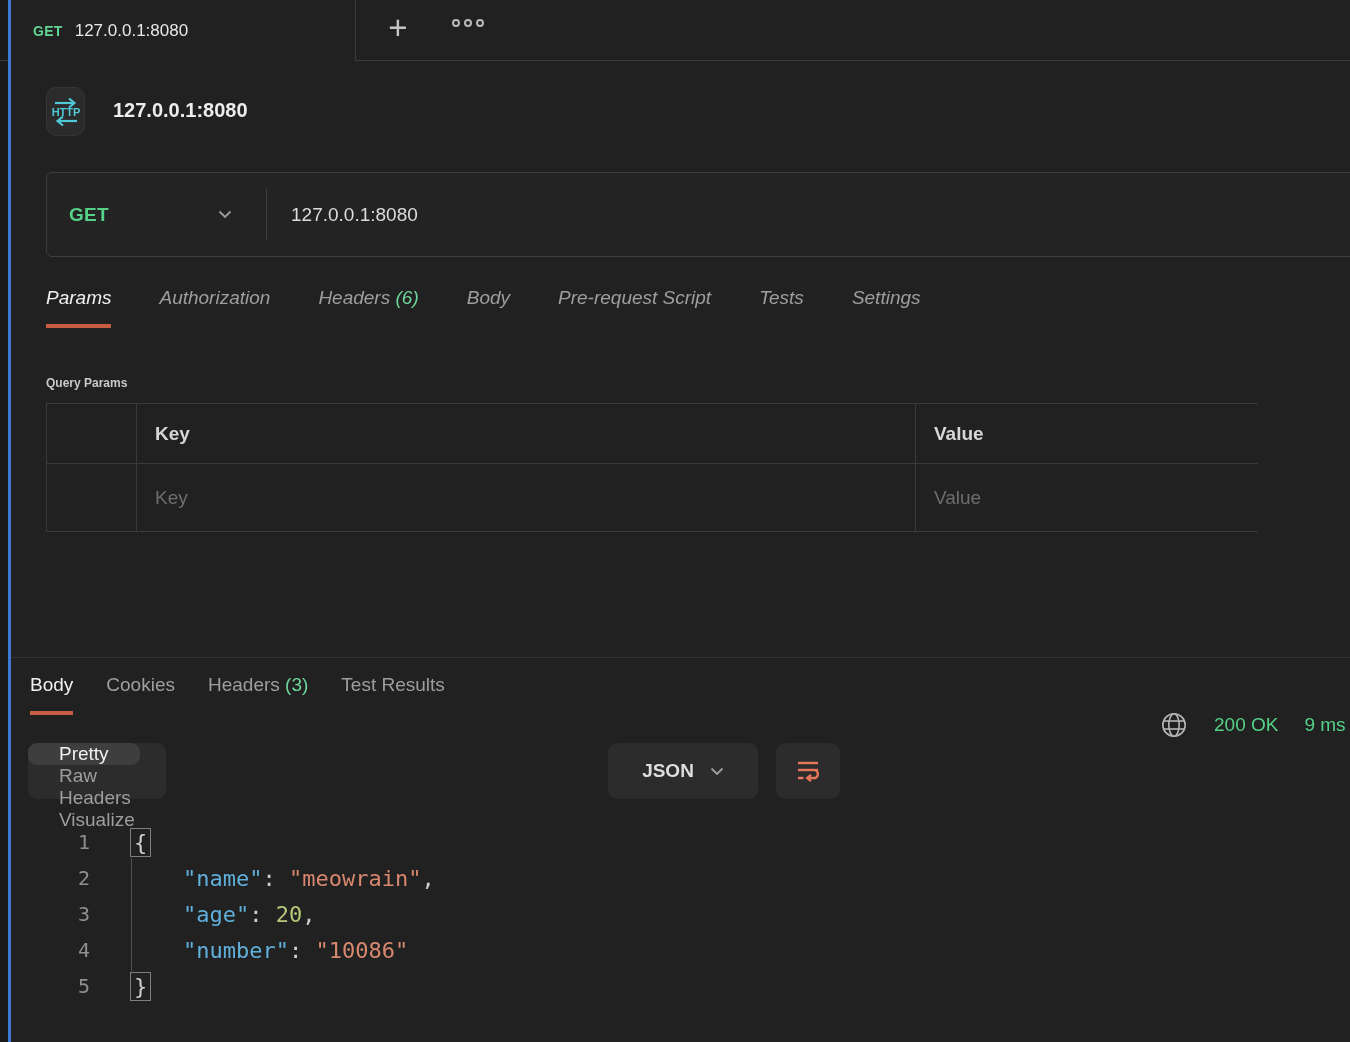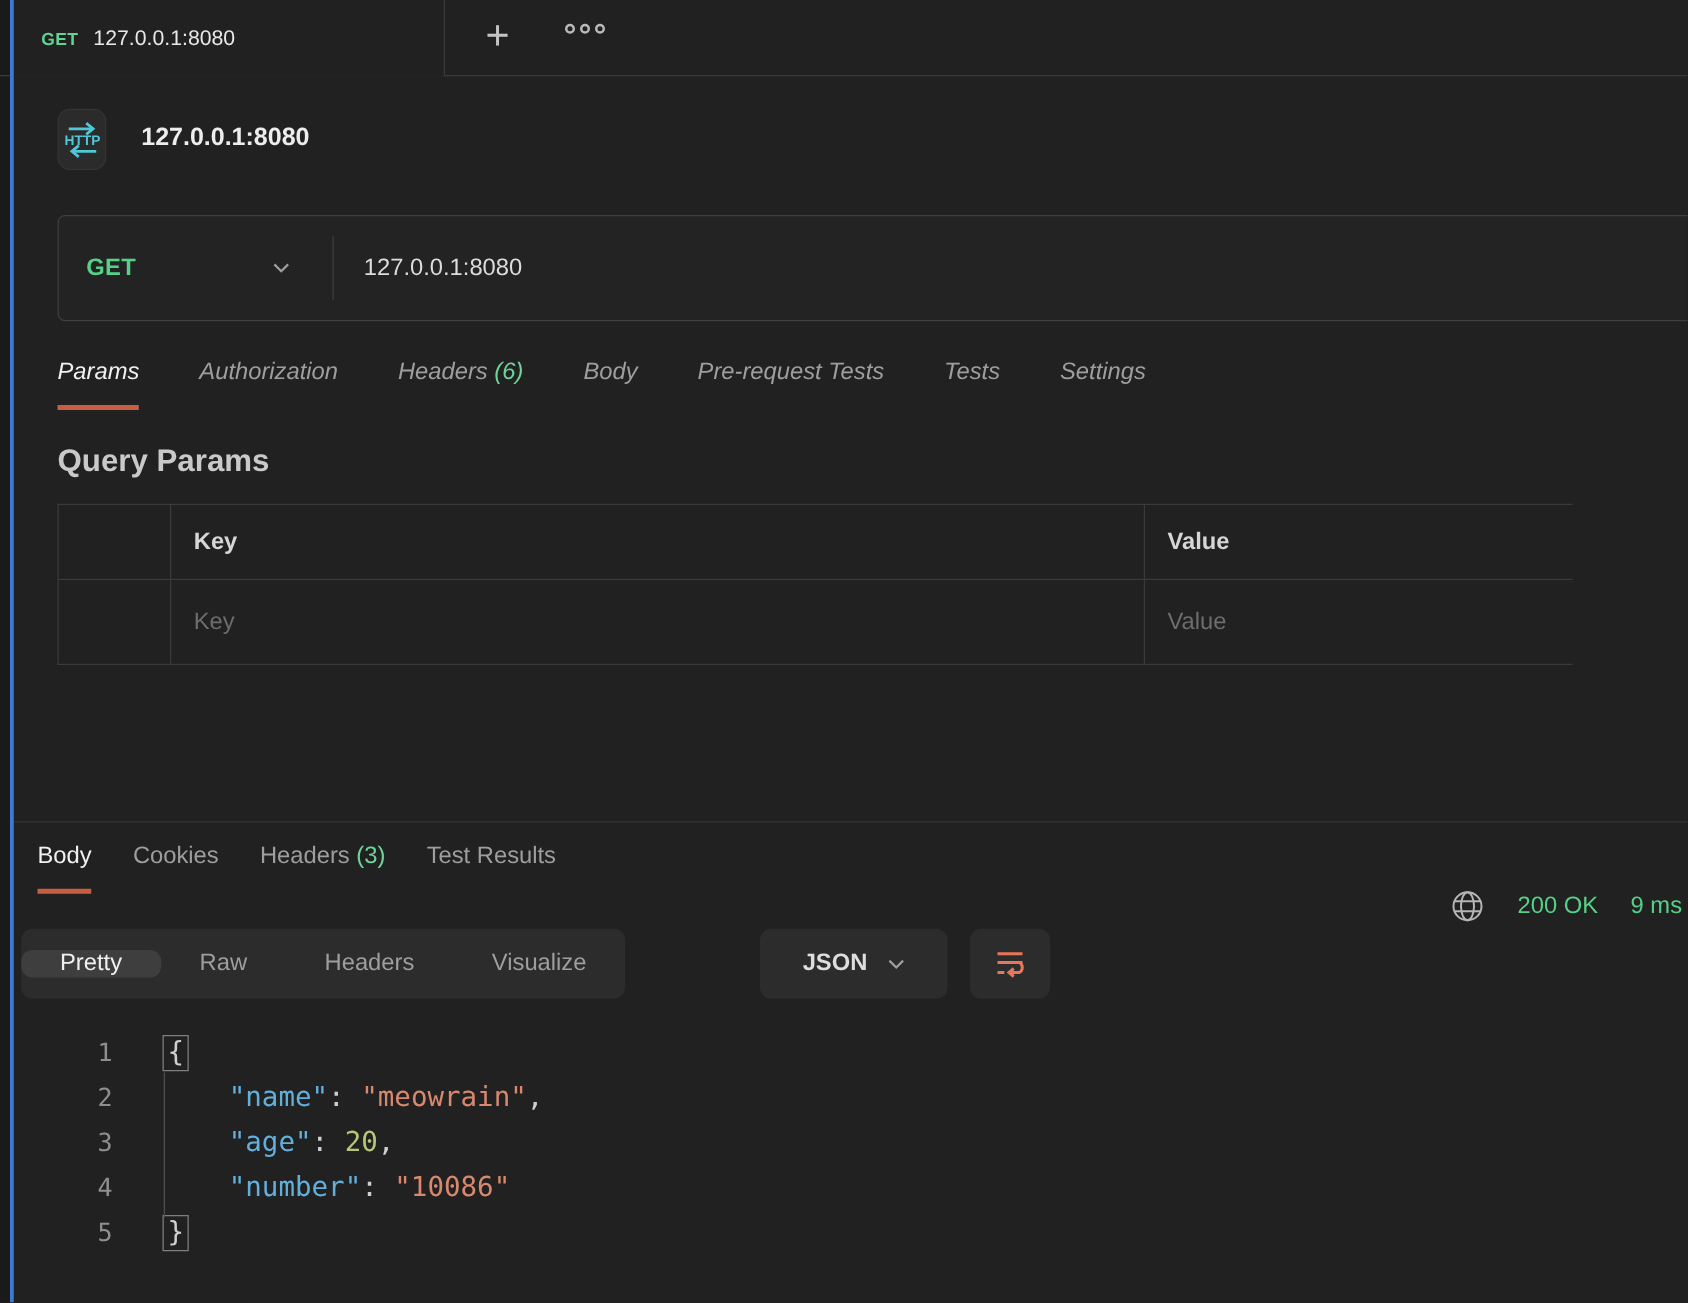--- a/index.html
+++ b/index.html
@@ -50,41 +50,41 @@
   }
   .method-select .mtext { color:#55d287; font-size:19px; font-weight:bold; letter-spacing:.3px; }
   .vline { width:1px; background:#3f3f3f; margin:16px 0; }
   .url-value { display:flex; align-items:center; padding-left:24px; font-size:19px; color:#dcdcdc; cursor:text; flex:1; }
   
   .req-tabs { position:absolute; left:46px; top:287px; display:flex; gap:48px;font-style:italic; }
   .rtab { font-size:19px; color:#9e9e9e; padding-bottom:15px; border-bottom:4px solid transparent; cursor:pointer; white-space:nowrap; }
   .rtab.active { color:#f0f0f0; border-bottom-color:#c75e44; }
   .rtab .count { color:#6ed49a; }
   
-  .qp-heading { position:absolute; left:46px; top:355px; font-size:25px; font-weight:bold; color:#c9c9c9; }
+  .qp-heading { position:absolute; left:46px; top:376px; font-size:12px; font-weight:bold; color:#c9c9c9; }
   .qp-table { position:absolute; left:46px; top:403px; width:1212px; border:1px solid #3a3a3a; border-right:none; }
   .qp-row { display:flex; }
   .qp-row.head { height:60px; border-bottom:1px solid #3a3a3a; }
   .qp-row.entry { height:67px; }
   .qp-cell { display:flex; align-items:center; padding-left:18px; font-size:19px; }
   .qp-cell.sel { width:90px; border-right:1px solid #3a3a3a; padding:0; }
   .qp-cell.key { width:779px; border-right:1px solid #3a3a3a; }
   .qp-cell.val { flex:1; }
   .qp-row.head .qp-cell { font-weight:bold; color:#d6d6d6; }
   .qp-row.entry .qp-cell { color:#6d6d6d; }
   
   .section-divider { position:absolute; left:11px; top:657px; width:1339px; height:1px; background:#343434; }
   .resp-tabs { position:absolute; left:30px; top:674px; display:flex; gap:33px; }
   .resp-meta { position:absolute; left:1160px; top:674px; display:flex; align-items:center; gap:26px; white-space:nowrap;margin-top:37px; }
   .status-ok { color:#55d287; font-size:19px; }
   .resp-time { color:#55d287; font-size:19px; }
   
   .view-group {
-    position:absolute; left:17px; top:743px; height:56px;
-    background:#2c2c2c; border-radius:9px; display:flex; align-items:center;
+    position:absolute; left:28px; top:743px; height:56px;
+    background:#2c2c2c; border-radius:9px; display:flex; align-items:flex-start;flex-direction:column;
   }
   .vtab {
     display:flex; align-items:center; padding:0 31px; font-size:19px;
     color:#9e9e9e; border-radius:9px; cursor:pointer;
   }
   .vtab.active { background:#3e3e3e; color:#f0f0f0; }
   .json-select {
     position:absolute; left:608px; top:743px; width:150px; height:56px;
     background:#2c2c2c; border-radius:9px; display:flex; align-items:center;
     justify-content:center; gap:16px; cursor:pointer;
@@ -148,21 +148,21 @@
   </div>
   <div class="vline"></div>
   <div class="url-value">127.0.0.1:8080</div>
 </div>
 
 <div class="req-tabs" id="req-tabs">
     <div class="rtab active"><span>Params</span></div>
     <div class="rtab"><span>Authorization</span></div>
     <div class="rtab"><span>Headers</span> <span class="count">(6)</span></div>
     <div class="rtab"><span>Body</span></div>
-    <div class="rtab"><span>Pre-request Tests</span></div>
+    <div class="rtab"><span>Pre-request Script</span></div>
     <div class="rtab"><span>Tests</span></div>
     <div class="rtab"><span>Settings</span></div>
   </div>
 
 <div class="qp-heading">Query Params</div>
 <div class="qp-table">
   <div class="qp-row head">
     <div class="qp-cell sel"></div>
     <div class="qp-cell key">Key</div>
     <div class="qp-cell val">Value</div>

